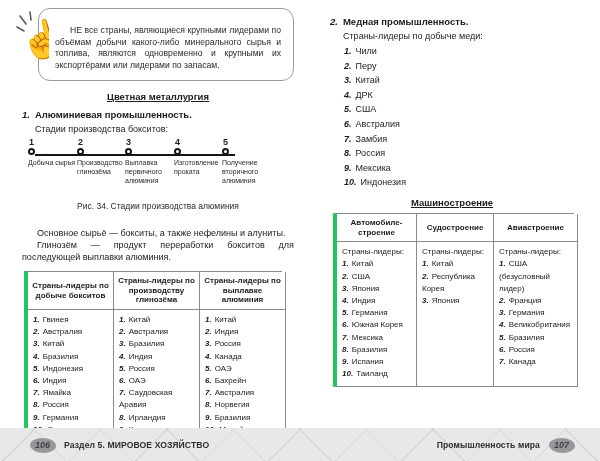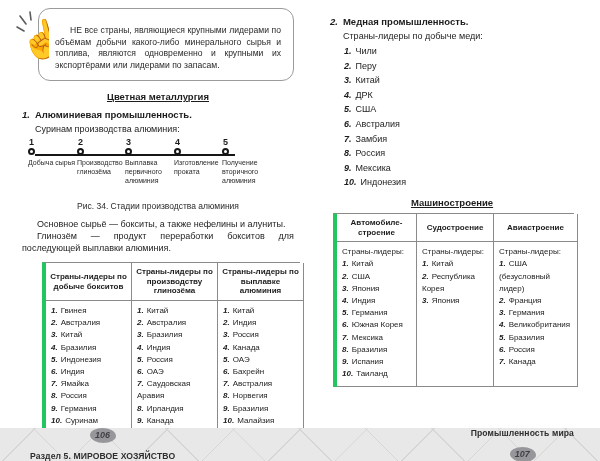--- a/index.html
+++ b/index.html
@@ -59,31 +59,31 @@
   .station { position:absolute; top:0; width:62px; }
   .s1{left:6px} .s2{left:55px} .s3{left:103px} .s4{left:152px} .s5{left:200px}
   .station .num { font-weight:bold; font-size:9px; margin-left:1px; display:block; height:10px; }
   .station .dot {
     width:7px; height:7px; border:2px solid #161616; border-radius:50%;
     background:#fff; display:block; margin-top:1px; position:relative; z-index:1;
   }
   .station .lbl { display:block; font-size:7px; line-height:8.6px; margin-top:4px; color:#2a2a2a; }
   .fig-caption { text-align:center; font-size:8.5px; margin-top:8px; color:#2a2a2a; }
 
-  .para { margin-top:8px; }
+  .para { margin-top:17px; }
   .para p { font-size:9px; line-height:11.6px; text-align:justify; text-indent:15px; }
 
   
   .tbl {
     display:grid;
     border-top:1px solid #8a8a8a;
     border-left:4px solid #22c55e;
     background:#fff;
   }
-  .tbl-left  { margin:8px 0 0 20px; width:258px; grid-template-columns:86px 86px 86px; }
+  .tbl-left  { margin:8px 0 0 2px; width:258px; grid-template-columns:86px 86px 86px; }
   .tbl-right { margin:5px 0 0 3px;  width:241px; grid-template-columns:80px 77px 84px; }
   .tbl .cell { border-right:1px solid #8a8a8a; border-bottom:1px solid #8a8a8a; }
   .tbl .th {
     font-weight:bold; font-size:8px; line-height:9.6px;
     text-align:center; padding:4px 3px;
     display:flex; align-items:center; justify-content:center;
   }
   .tbl .td { padding:4px 2px 6px 5px; font-size:8px; line-height:12.2px; }
   .cell-intro { font-size:8px; line-height:12.2px; }
 
@@ -98,21 +98,21 @@
   
   .footer {
     position:absolute; left:0; right:0; bottom:0; height:33px;
     background-color:#e8e8e8;
     background-image:
       repeating-linear-gradient(45deg,  transparent 0 46px, #d6d6d6 46px 47px),
       repeating-linear-gradient(-45deg, transparent 0 46px, #d6d6d6 46px 47px);
     display:flex; align-items:center; justify-content:space-between;
     padding:0 26px 0 30px;
   }
-  .footer-group { display:flex; align-items:center; gap:9px;flex-direction:column; }
+  .footer-group { display:flex; align-items:center; gap:9px; }
   .page-badge {
     min-width:25px; height:14px; border-radius:50%;
     background:#97979b;
     color:#3f3f45;
     font-weight:bold; font-style:italic; font-size:9px;
     display:flex; align-items:center; justify-content:center;
     box-shadow:1px 1px 0 rgba(90,90,90,0.55);
     padding:0 3px;
   }
   .footer-label { font-weight:bold; font-size:8.6px; color:#2e2e2e; letter-spacing:0.1px; }
@@ -136,21 +136,21 @@
     <div class="callout-text">НЕ все страны, являющиеся крупными лидерами по объёмам добычи какого-либо минерального сырья и топлива, являются одновременно и крупными их экспортёрами или лидерами по запасам.</div>
   </div>
 
   <div class="h-center">Цветная металлургия</div>
 
   <div class="subsection">
     <span class="num">1.</span>
     <span>Алюминиевая промышленность.</span>
   </div>
 
-  <div class="intro-line">Суринам производства алюминия:</div>
+  <div class="intro-line">Стадии производства бокситов:</div>
 
   <div class="timeline">
     <span class="tl-line"></span>
     <span class="station s1">
       <span class="num">1</span>
       <span class="dot"></span>
       <span class="lbl">Добыча сырья</span>
     </span>
     <span class="station s2">
       <span class="num">2</span>

